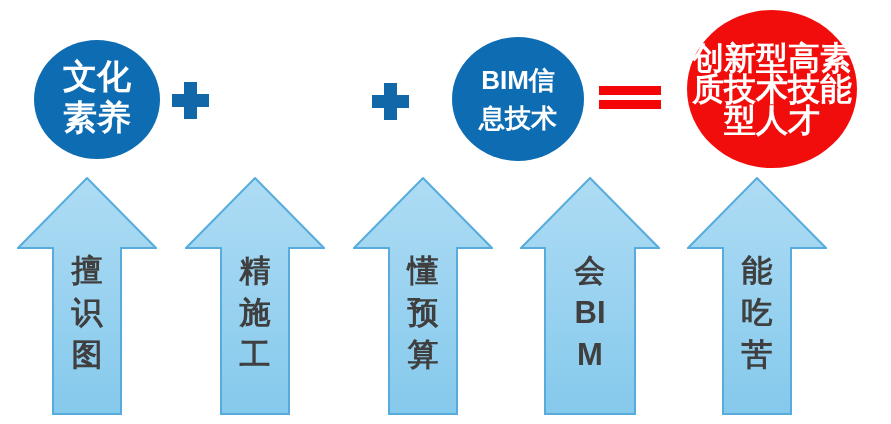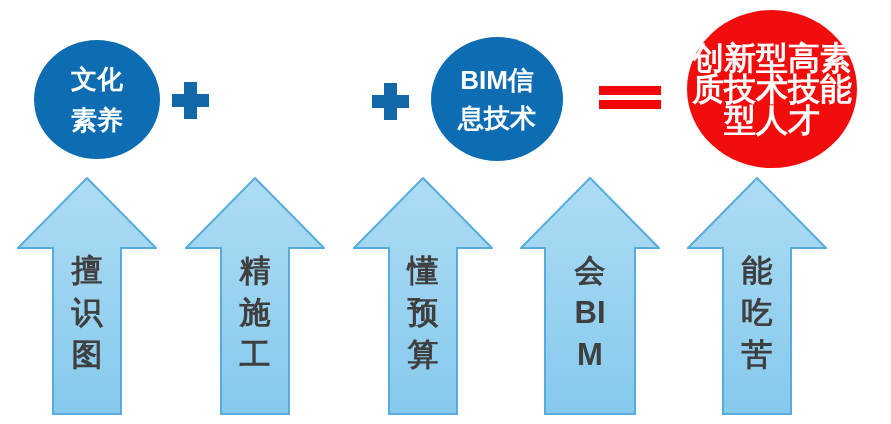--- a/index.html
+++ b/index.html
@@ -12,22 +12,22 @@
   
   .circle {
     position:absolute; border-radius:50%;
     display:flex; align-items:center; justify-content:center;
     text-align:center; font-weight:bold; color:var(--term-text,#ffffff);
   }
   .circle .label { white-space:pre-line; }
   .circle.blue { background:var(--term-circle-fill,#0E6CB2); }
   .c1 { left:34px;  top:40px; width:126px; height:119px; }
   .c2 { left:218px; top:38px; width:127px; height:122px; }
-  .c3 { left:431px; top:37px; width:132px; height:124px; }
-  .c1 .label, .c2 .label { font-size:26px; line-height:41px; }
+  .c3 { left:452px; top:37px; width:132px; height:124px; }
+  .c1 .label, .c2 .label { font-size:34px; line-height:41px;font-family:Liberation Mono, monospace; }
   .c3 .label { font-size:26px; line-height:38px; }
   .circle.red { left:687px; top:10px; width:170px; height:158px; background:var(--result-circle-fill,#F20D0D); }
   .circle.red .label { font-size:32px; line-height:31px; }
 
   
   .plus { position:absolute; width:37px; height:37px; }
   .plus::before, .plus::after { content:""; position:absolute; background:var(--plus,#1267A8); }
   .plus::before { left:0; top:12px; width:37px; height:13px; }
   .plus::after  { left:12px; top:0; width:13px; height:37px; }
   .p1 { left:172px; top:82px; }

